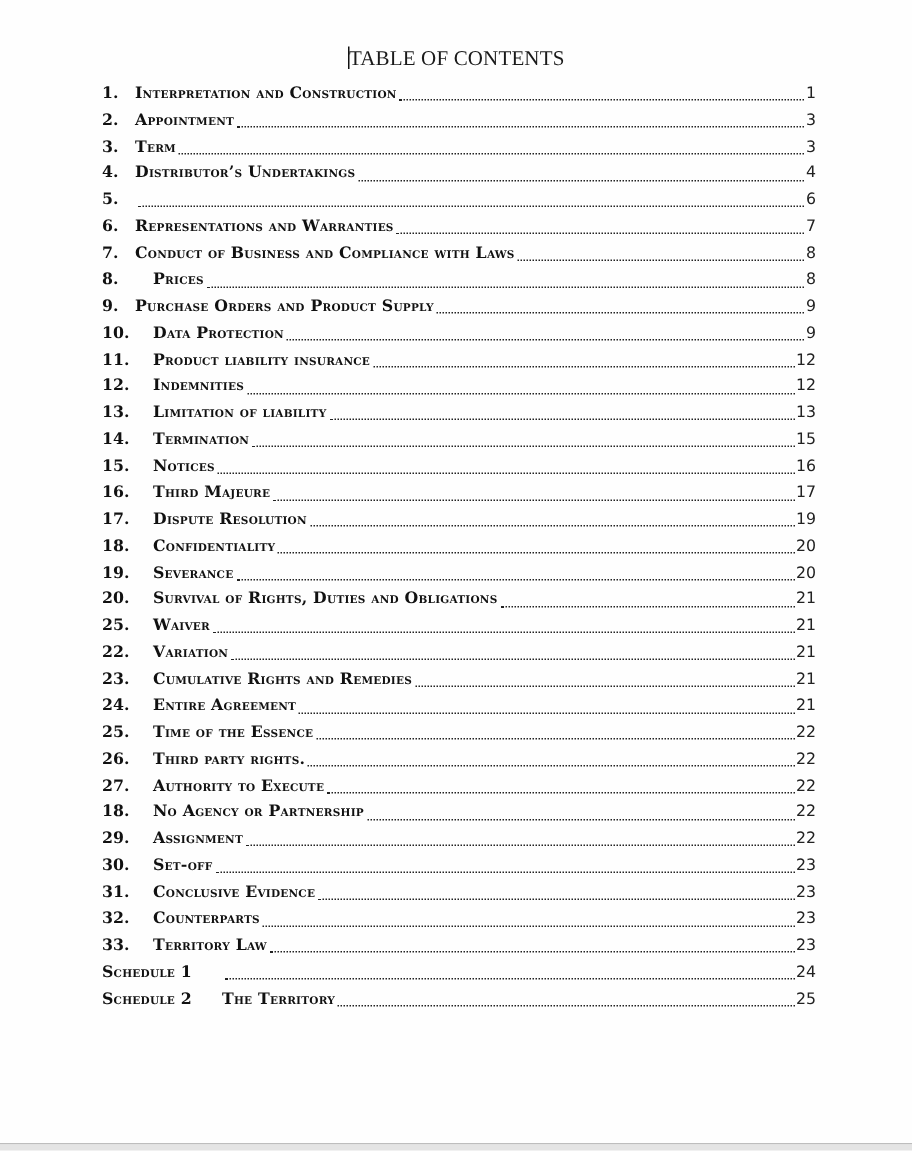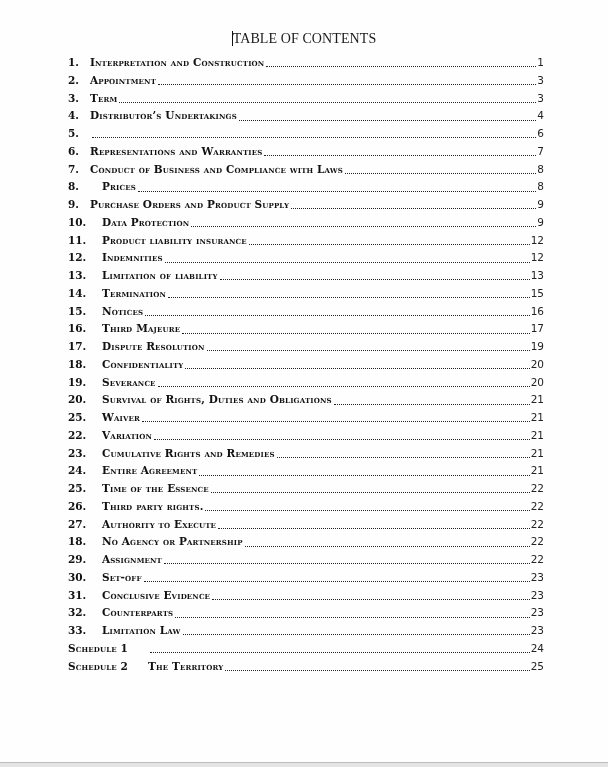--- a/index.html
+++ b/index.html
@@ -304,21 +304,21 @@
         <span class="toc-page">23</span>
       </div>
     <div class="toc-row indent-c">
         <span class="toc-num">32.</span>
         <span class="toc-label">Counterparts</span>
         <span class="toc-leader"></span>
         <span class="toc-page">23</span>
       </div>
     <div class="toc-row indent-c">
         <span class="toc-num">33.</span>
-        <span class="toc-label">Limitation Law</span>
+        <span class="toc-label">Territory Law</span>
         <span class="toc-leader"></span>
         <span class="toc-page">23</span>
       </div>
 
     <div class="toc-row sched">
         <span class="toc-num toc-label">Schedule 1</span>
         <span class="toc-leader"></span>
         <span class="toc-page">24</span>
       </div>
     <div class="toc-row sched">

